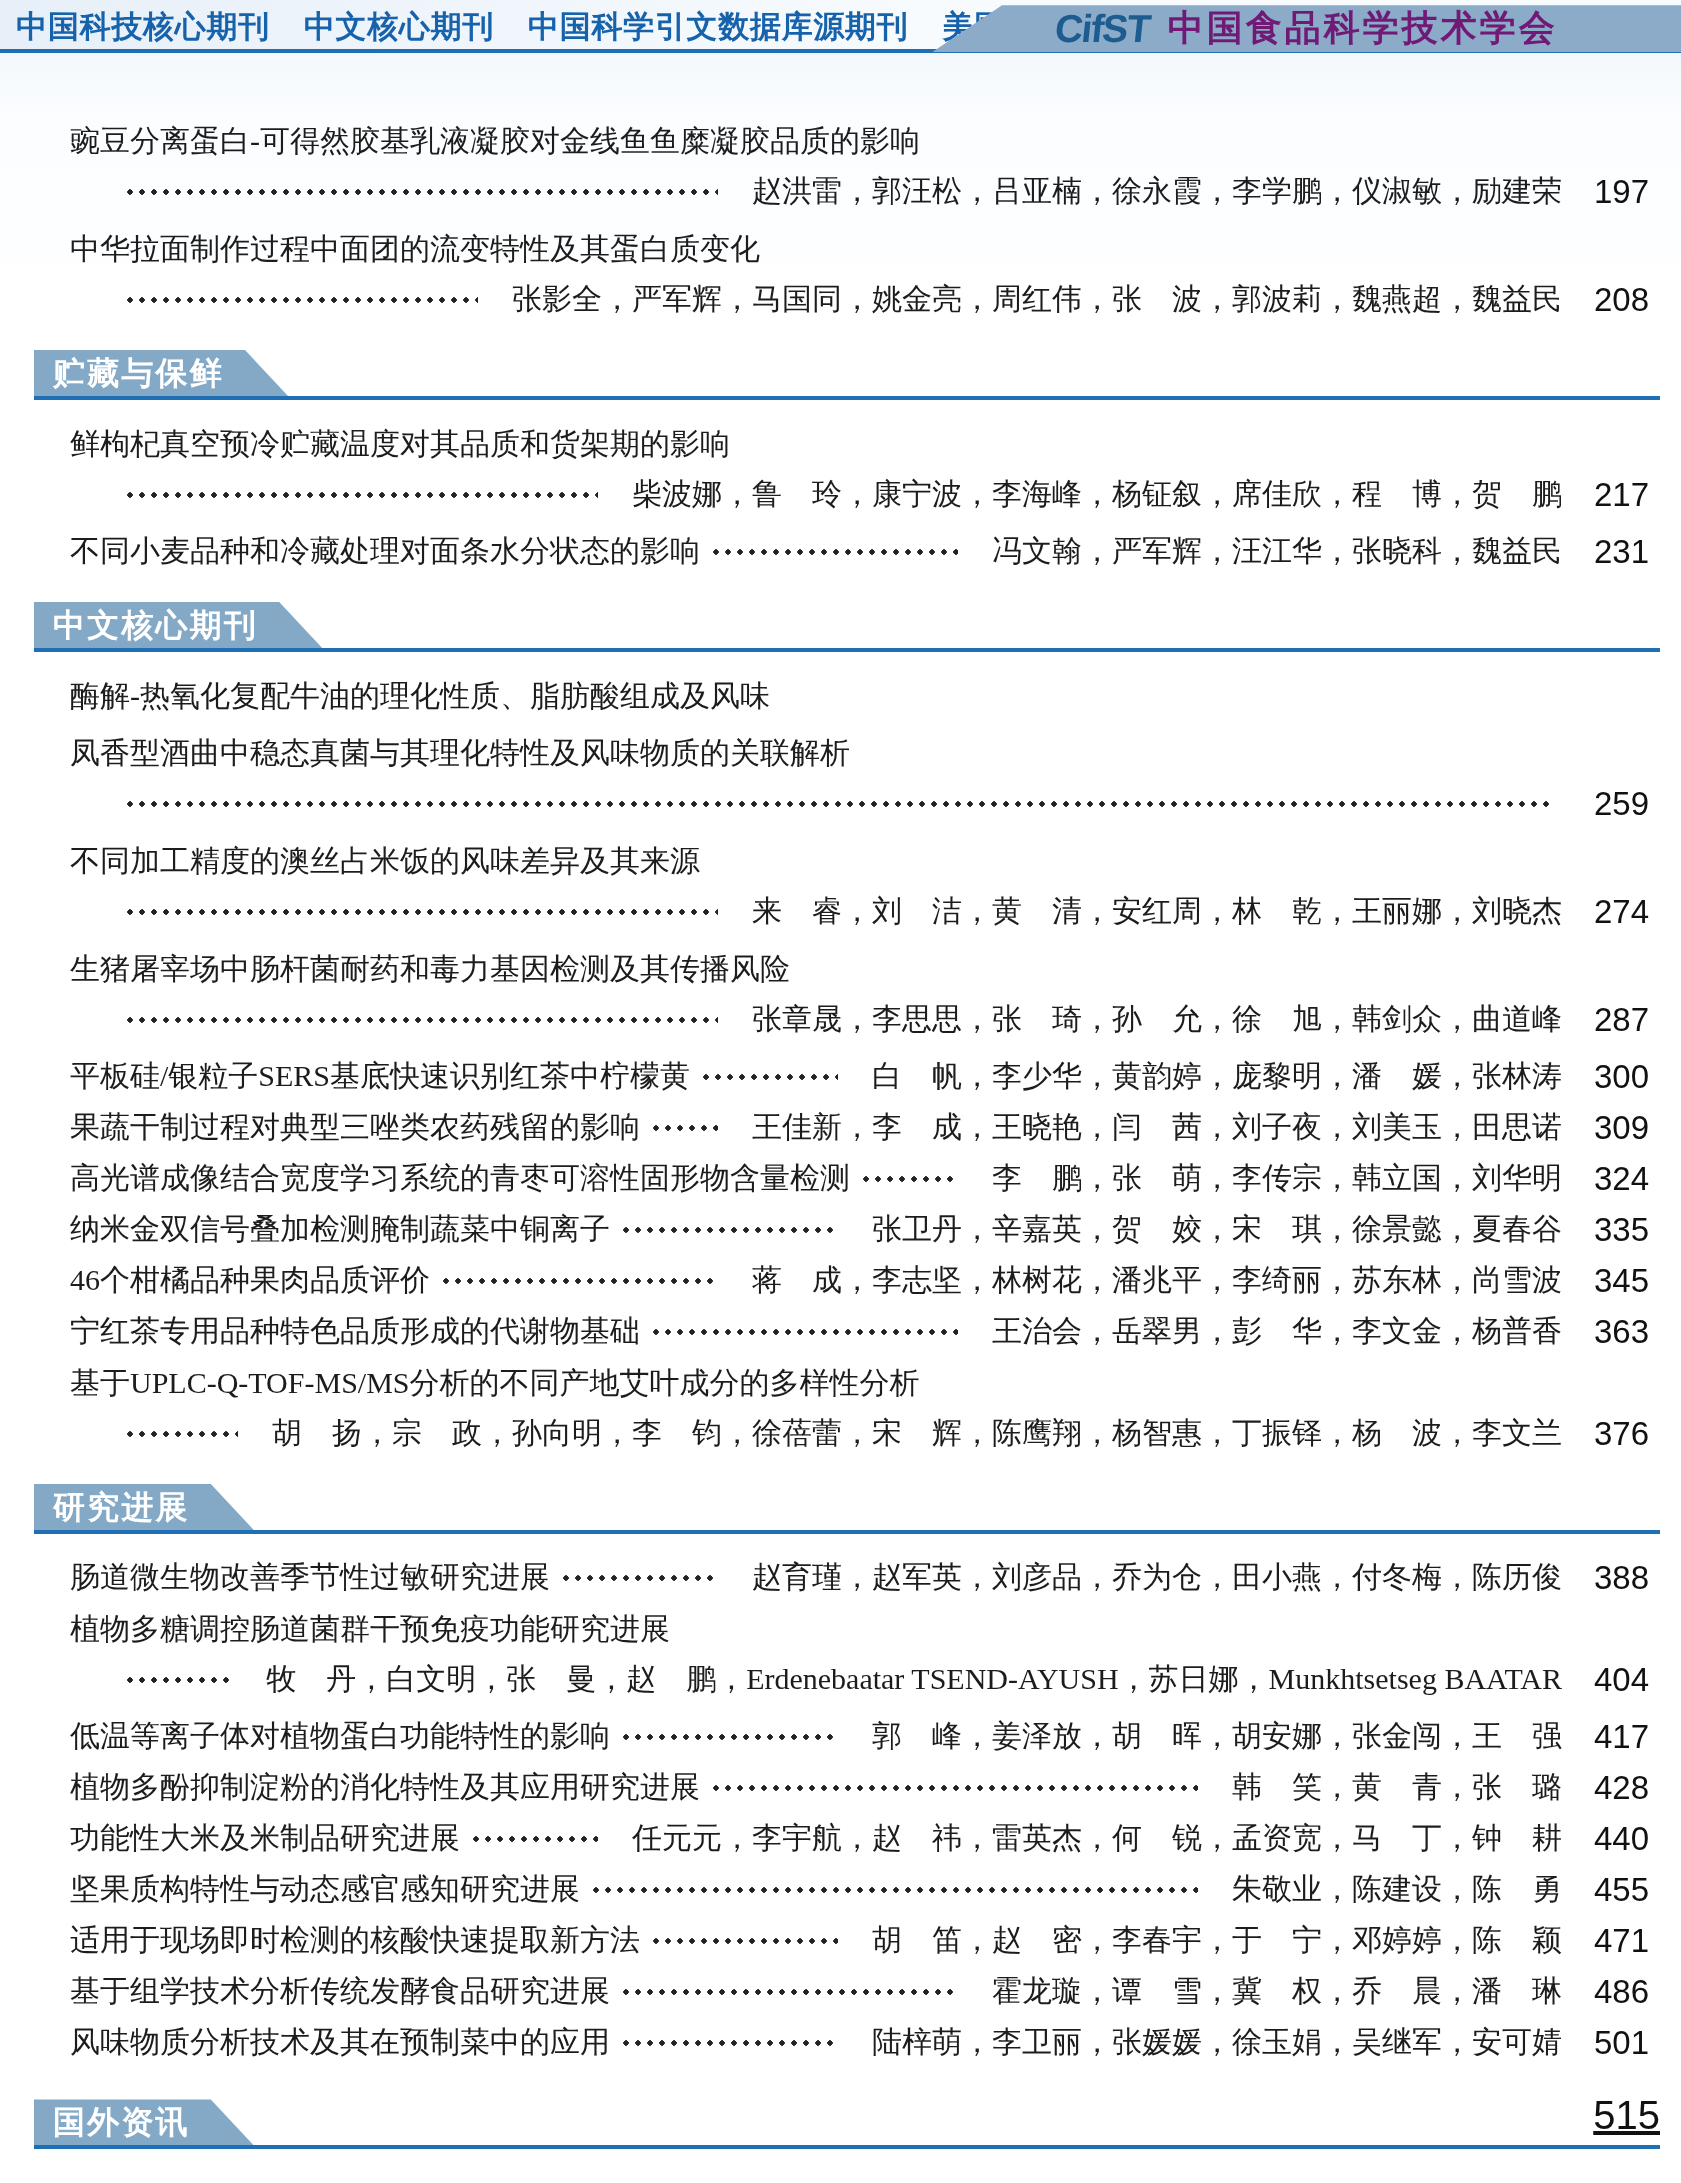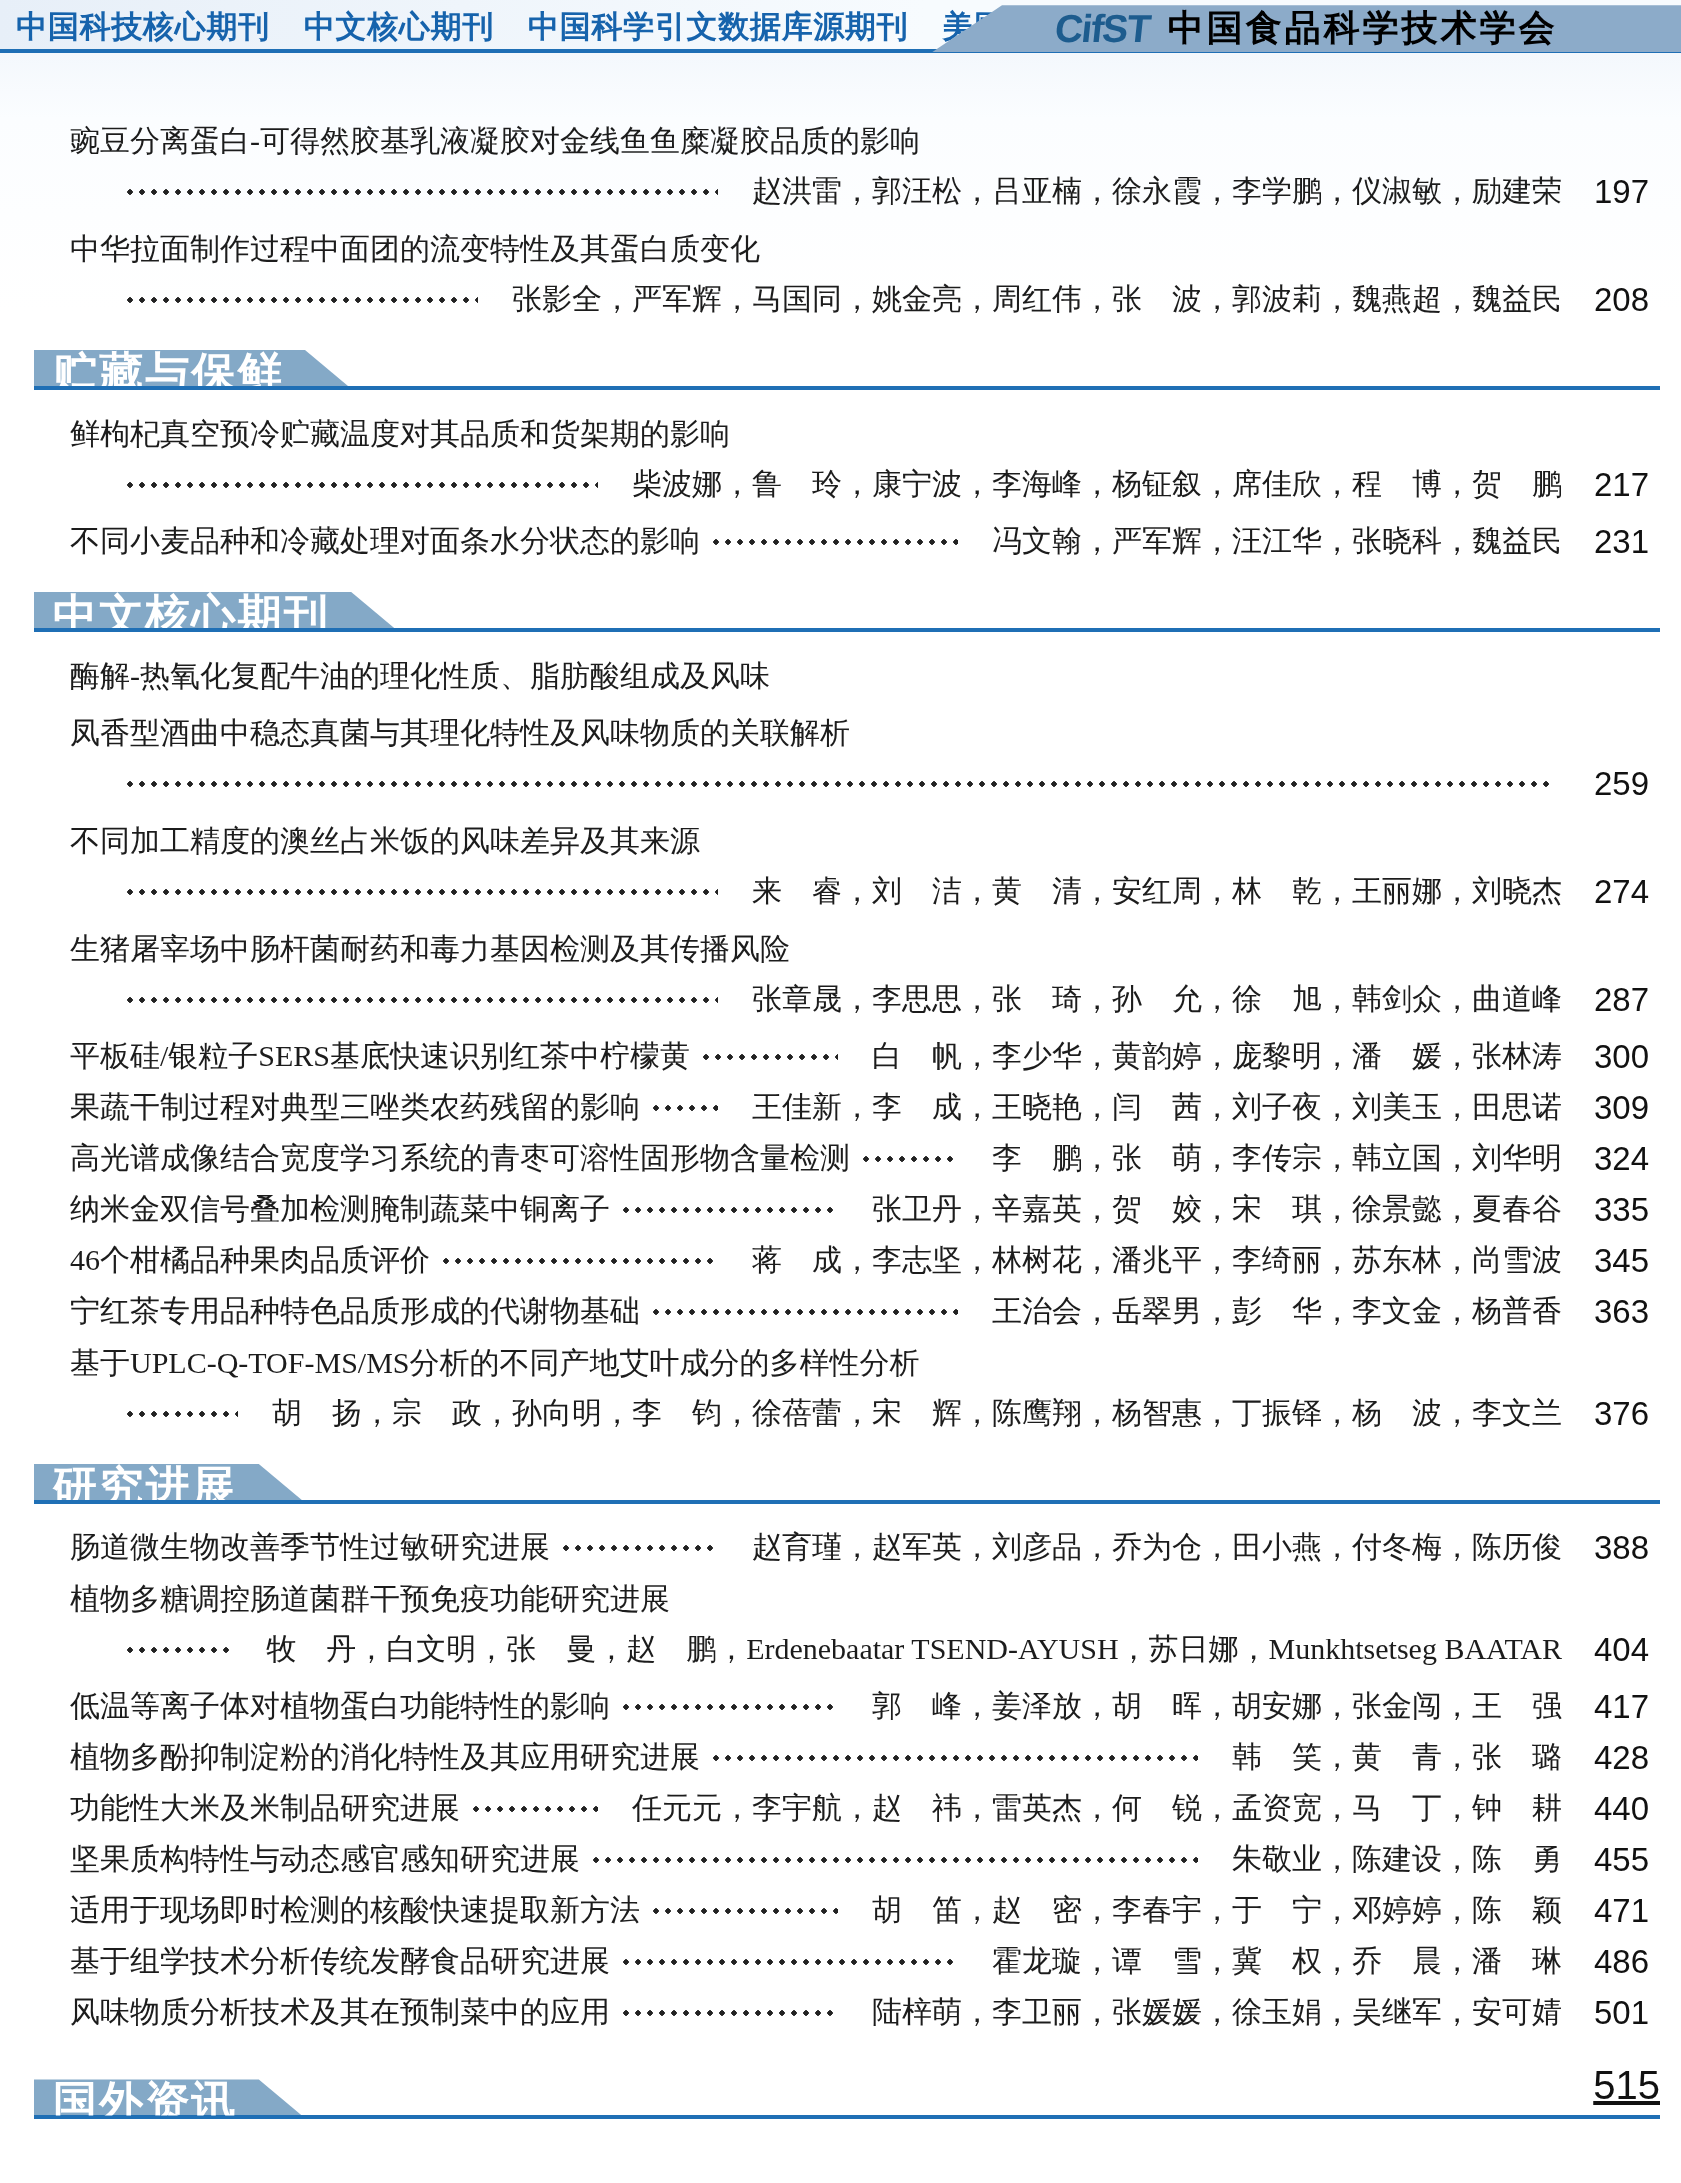--- a/index.html
+++ b/index.html
@@ -40,36 +40,36 @@
     clip-path:polygon(70px 0,100% 0,100% 100%,0 100%);
     display:flex;align-items:center;justify-content:center;gap:18px;
   }
   .cifst-logo{
     font-family:"Liberation Sans","DejaVu Sans",sans-serif;
     font-weight:bold;font-size:39px;color:#1d5c8e;
     transform:skewX(-6deg);letter-spacing:-1.5px;
   }
   .society-name{
     font-family:"Liberation Serif","DejaVu Serif",serif;
-    font-weight:bold;font-size:36px;color:#000000;letter-spacing:3px;
+    font-weight:bold;font-size:36px;color:#701a75;letter-spacing:3px;
   }
   
   .toc{
     padding:62px 21px 0 46px;
   }
   .section-row{
     display:flex;justify-content:space-between;align-items:flex-end;
     border-bottom:4.4px solid var(--accent);
     margin:25px 0 18px -12px;
   }
   .banner{
     background:var(--banner);color:#fff;
     font-family:"Liberation Sans","DejaVu Sans",sans-serif;
-    font-weight:bold;font-size:44px;letter-spacing:2.2px;
-    height:36px;line-height:46px;
+    font-weight:bold;font-size:32px;letter-spacing:2.2px;
+    height:46px;line-height:46px;
     padding:0 64px 0 19px;
     clip-path:polygon(0 0,calc(100% - 43px) 0,100% 100%,0 100%);
   }
   .banner-page{
     font-family:"Liberation Sans","DejaVu Sans",sans-serif;
     font-size:40px;color:#111;margin-bottom:7.4px;text-decoration:underline;
   }
   .entry-single{
     display:flex;align-items:center;height:51px;white-space:nowrap;
   }

